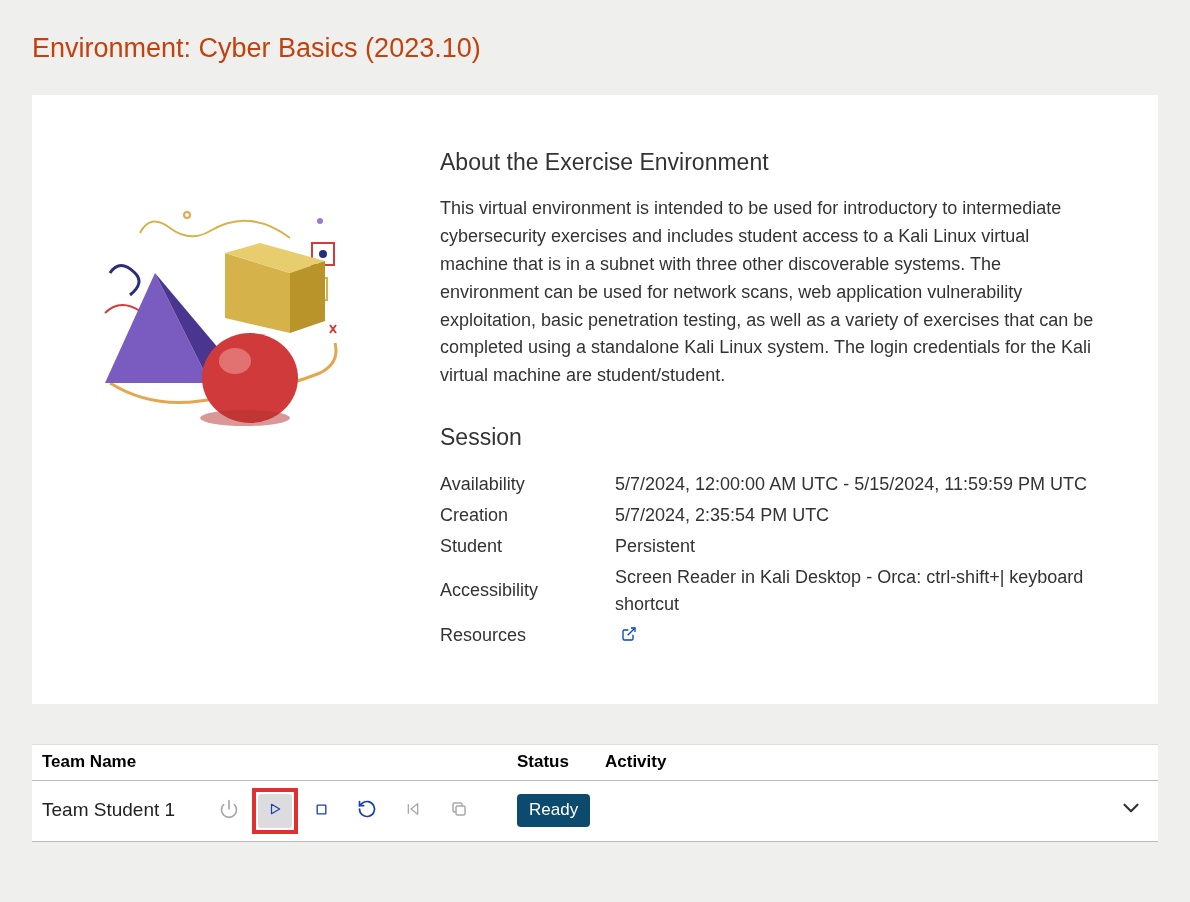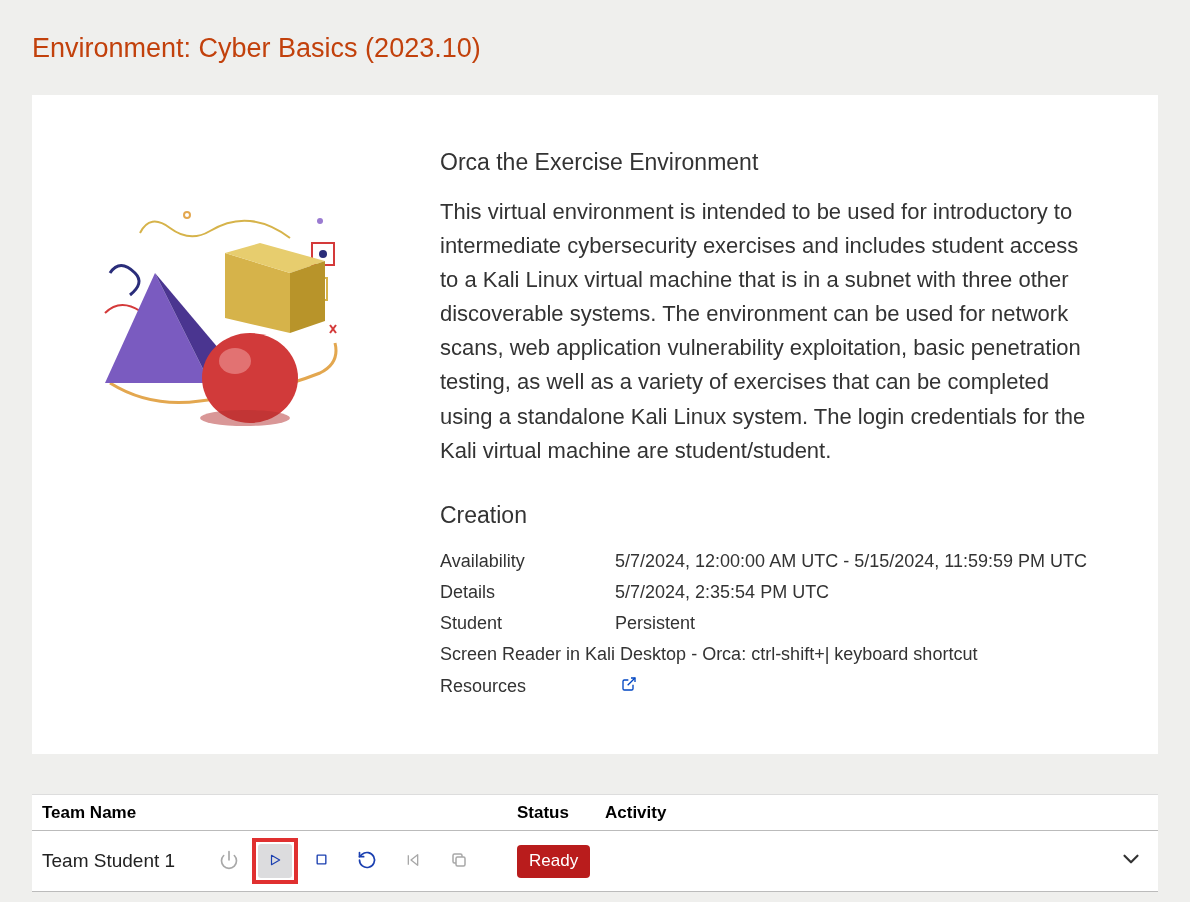--- a/index.html
+++ b/index.html
@@ -37,21 +37,21 @@
   .content { flex: 1; }
   .section-heading {
     font-size: 23px;
     font-weight: 400;
     margin: 0 0 16px 0;
     color: #333;
   }
   .about-text {
     margin: 0 0 30px 0;
     color: #333;
-    font-size: 22px;
+    font-size: 18px;
     line-height: 1.55;
   }
   .details-table {
     width: 100%;
   }
   .detail-row {
     display: flex;
     align-items: center;
     margin-bottom: 4px;
   }
@@ -115,21 +115,21 @@
   }
   .play-outline::after {
     content: "";
     position: absolute;
     top: -6px; left: -6px; right: -6px; bottom: -6px;
     border: 4px solid #e03030;
     pointer-events: none;
   }
   .badge {
     display: inline-block;
-    background: #b91c1c;
+    background: #0c4a6e;
     color: #fff;
     font-size: 17px;
     padding: 3px 12px 4px 12px;
     border-radius: 4px;
   }
 </style>
 </head>
 <body>
 
 <div class="page">
@@ -166,39 +166,40 @@
             <ellipse cx="160" cy="175" rx="48" ry="45" fill="#d13a3a"></ellipse>
             <ellipse cx="145" cy="158" rx="16" ry="13" fill="#f0a0a0" opacity="0.55"></ellipse>
             <ellipse cx="155" cy="215" rx="45" ry="8" fill="#b42f2f" opacity="0.5"></ellipse>
           </g>
           <line x1="240" y1="130" x2="246" y2="122" stroke="#d43a3a" stroke-width="2"></line>
           <line x1="240" y1="122" x2="246" y2="130" stroke="#d43a3a" stroke-width="2"></line>
         </svg>
       </div>
 
       <div class="content">
-        <h2 class="section-heading">Orca the Exercise Environment</h2>
+        <h2 class="section-heading">About the Exercise Environment</h2>
         <p class="about-text">This virtual environment is intended to be used for introductory to intermediate cybersecurity exercises and includes student access to a Kali Linux virtual machine that is in a subnet with three other discoverable systems. The environment can be used for network scans, web application vulnerability exploitation, basic penetration testing, as well as a variety of exercises that can be completed using a standalone Kali Linux system. The login credentials for the Kali virtual machine are student/student.</p>
 
-        <h2 class="section-heading">Creation</h2>
+        <h2 class="section-heading">Session</h2>
 
         <div class="details-table">
           <div class="detail-row">
             <div class="detail-label">Availability</div>
             <div class="detail-value">5/7/2024, 12:00:00 AM UTC - 5/15/2024, 11:59:59 PM UTC</div>
           </div>
           <div class="detail-row">
-            <div class="detail-label">Details</div>
+            <div class="detail-label">Creation</div>
             <div class="detail-value">5/7/2024, 2:35:54 PM UTC</div>
           </div>
           <div class="detail-row">
             <div class="detail-label">Student</div>
             <div class="detail-value">Persistent</div>
           </div>
           <div class="detail-row">
+            <div class="detail-label">Accessibility</div>
             <div class="detail-value">Screen Reader in Kali Desktop - Orca: ctrl-shift+| keyboard shortcut</div>
           </div>
           <div class="detail-row">
             <div class="detail-label">Resources</div>
             <div class="detail-value">
               <span class="ext-icon">
                 <svg width="16" height="16" viewBox="0 0 24 24" fill="none" stroke="#0046c2" stroke-width="2">
                   <path d="M18 13v6a2 2 0 0 1-2 2H5a2 2 0 0 1-2-2V8a2 2 0 0 1 2-2h6"></path>
                   <polyline points="15 3 21 3 21 9"></polyline>
                   <line x1="10" y1="14" x2="21" y2="3"></line>

